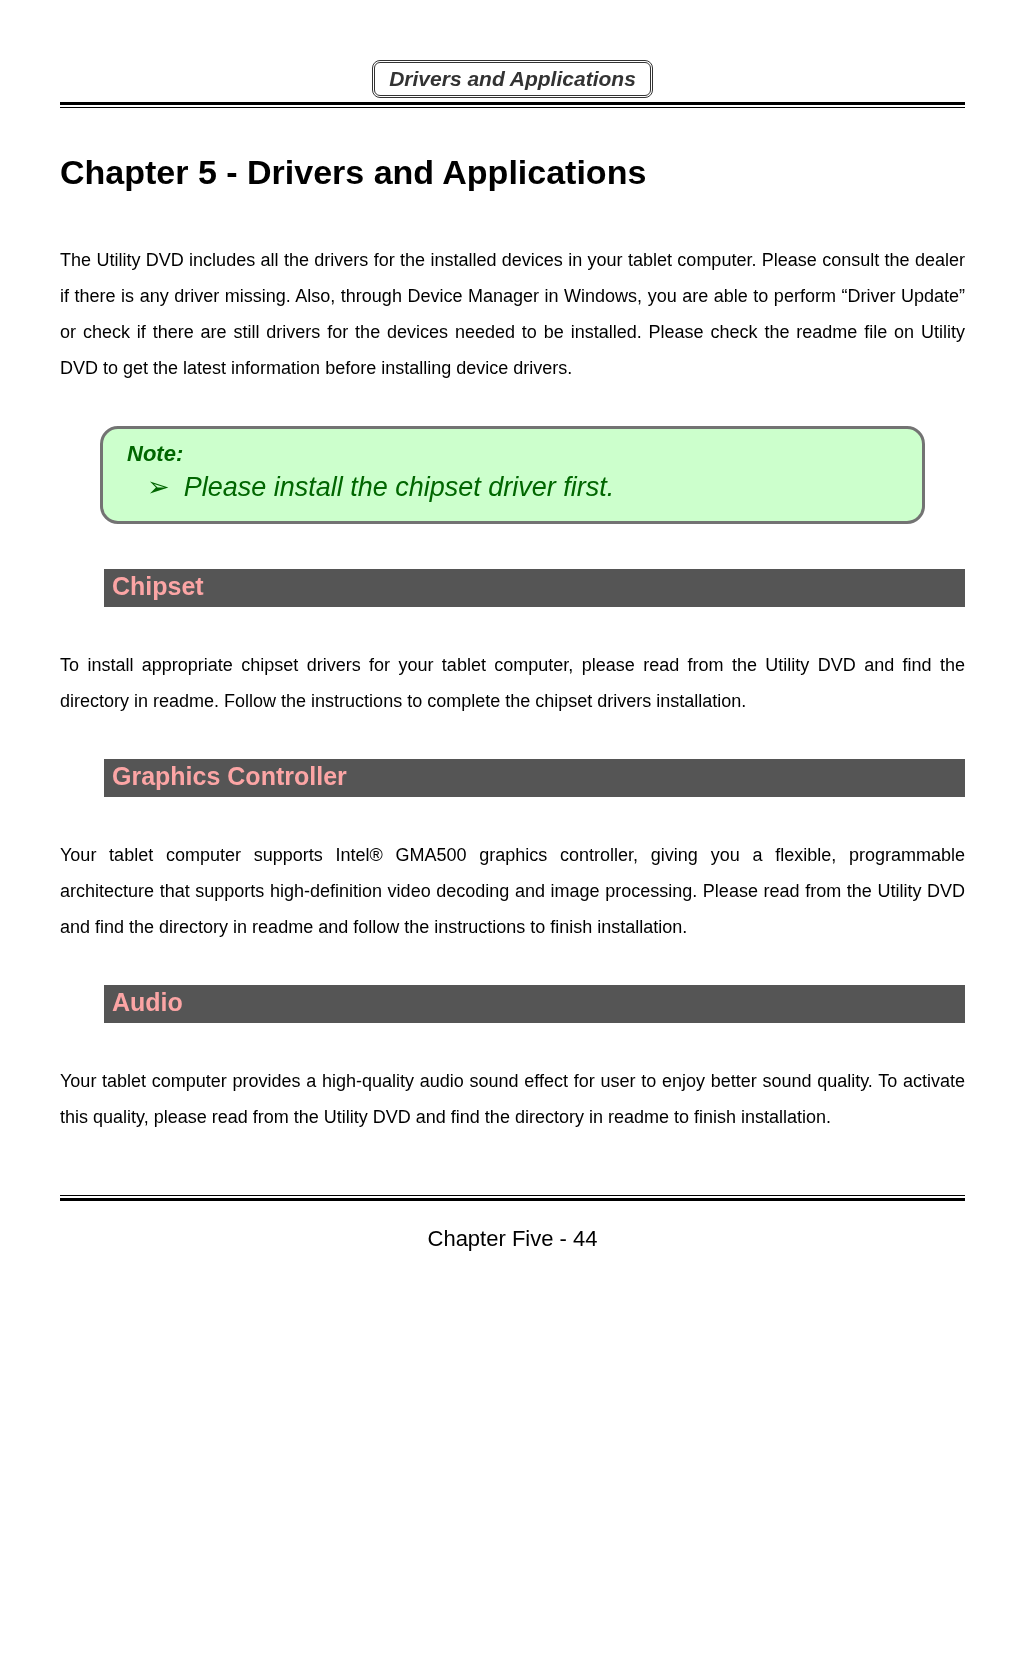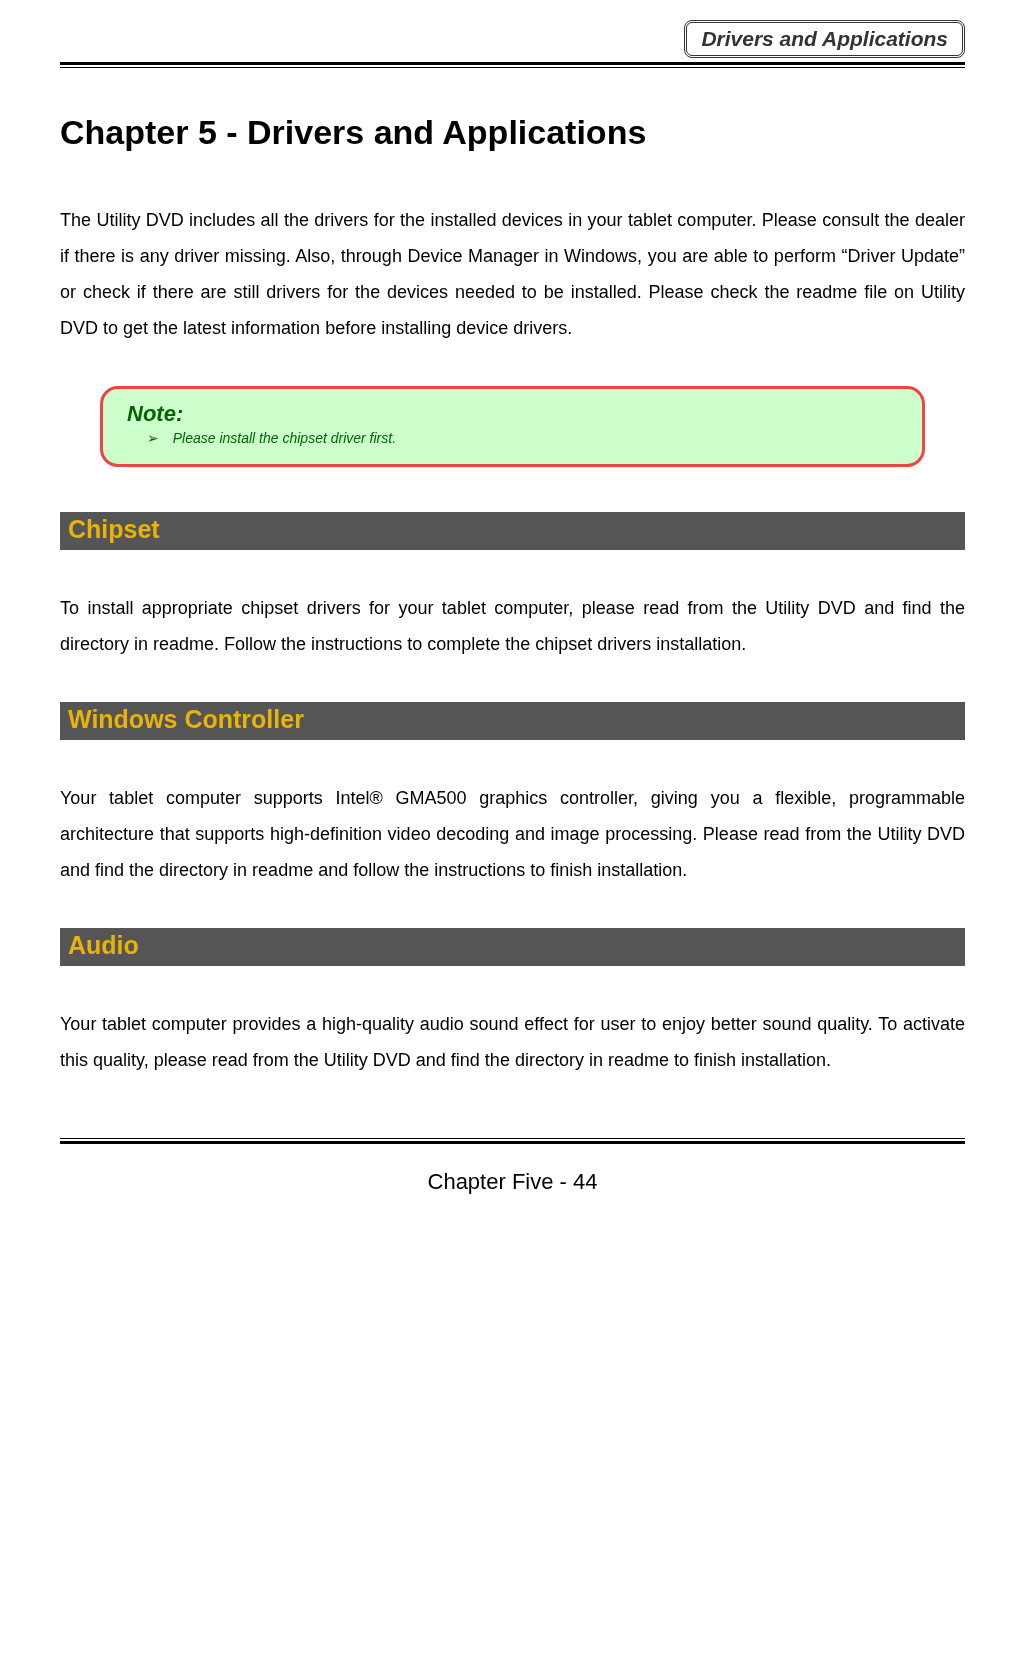--- a/index.html
+++ b/index.html
@@ -10,22 +10,23 @@
     body {
       font-family: Arial, Helvetica, sans-serif;
       background: #ffffff;
       width: 1025px;
       margin: 0 auto;
       padding: 20px 60px 30px 60px;
       color: #000000;
     }
     .header-tag {
       display: flex;
-      justify-content: flex-end;
+      justify-content: center;
       margin-bottom: 4px;
+      margin-top: 40px;
     }
     .header-tag-box {
       border: 3px double #333333;
       border-radius: 8px;
       padding: 4px 14px;
       font-weight: bold;
       font-style: italic;
       font-size: 21px;
       color: #333333;
     }
@@ -44,57 +45,58 @@
     }
     .body-text {
       font-size: 18px;
       line-height: 2.0;
       text-align: justify;
       margin-bottom: 40px;
       color: #000000;
     }
     .note-box {
       background: #ccffcc;
-      border: 3px solid #ef4444;
+      border: 3px solid #737373;
       border-radius: 18px;
       padding: 12px 24px 16px 24px;
       margin: 0 40px 45px 40px;
     }
     .note-title {
       font-weight: bold;
       font-style: italic;
       font-size: 22px;
       color: #006600;
       margin-bottom: 2px;
     }
     .note-list {
       list-style: none;
       padding-left: 0;
     }
     .note-list li {
       font-style: italic;
-      font-size: 14px;
+      font-size: 27px;
       color: #006600;
       line-height: 1.35;
       padding-left: 50px;
       text-indent: -30px;
     }
     .note-list li::before {
       content: "➢";
       margin-right: 14px;
       font-style: normal;
     }
     .section-header {
       background: #555555;
-      color: #eab308;
+      color: #fca5a5;
       font-weight: bold;
       font-size: 25px;
       padding: 3px 8px 6px 8px;
       margin-bottom: 40px;
       margin-top: 10px;
+      margin-left: 44px;
     }
     .footer-divider {
       border-top: 1px solid #000000;
       border-bottom: 3px solid #000000;
       height: 6px;
       margin-top: 60px;
       margin-bottom: 25px;
     }
     .footer-text {
       text-align: center;
@@ -120,20 +122,20 @@
 <div class="note-box">
   <div class="note-title">Note:</div>
   <ul class="note-list">
     <li>Please install the chipset driver first.</li>
   </ul>
 </div>
 
 <div class="section-header"> Chipset</div>
 <p class="body-text">To install appropriate chipset drivers for your tablet computer, please read from the Utility DVD and find the directory in readme. Follow the instructions to complete the chipset drivers installation.</p>
 
-<div class="section-header"> Windows Controller</div>
+<div class="section-header"> Graphics Controller</div>
 <p class="body-text">Your tablet computer supports Intel® GMA500 graphics controller, giving you a flexible, programmable architecture that supports high-definition video decoding and image processing. Please read from the Utility DVD and find the directory in readme and follow the instructions to finish installation.</p>
 
 <div class="section-header"> Audio</div>
 <p class="body-text">Your tablet computer provides a high-quality audio sound effect for user to enjoy better sound quality. To activate this quality, please read from the Utility DVD and find the directory in readme to finish installation.</p>
 
 <div class="footer-divider"></div>
 <div class="footer-text">Chapter Five - 44</div>
 
 </body></html>

